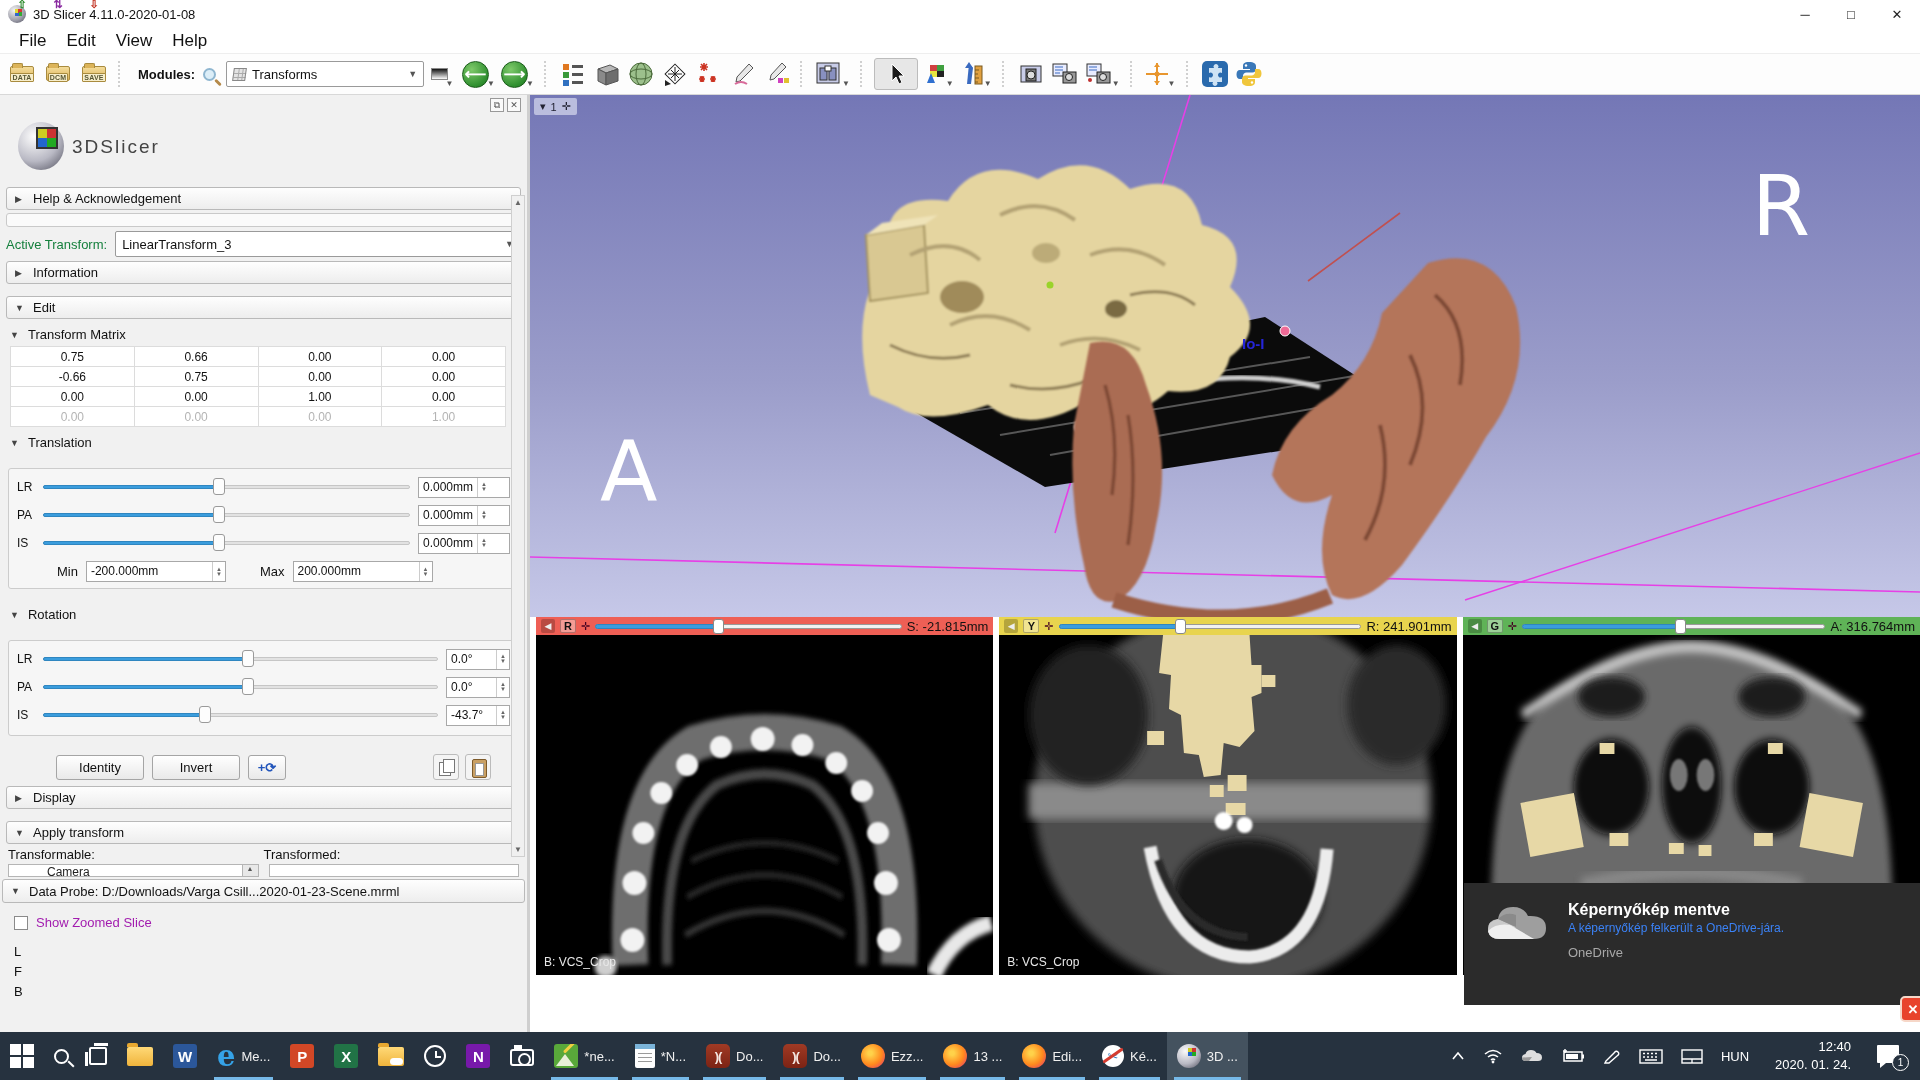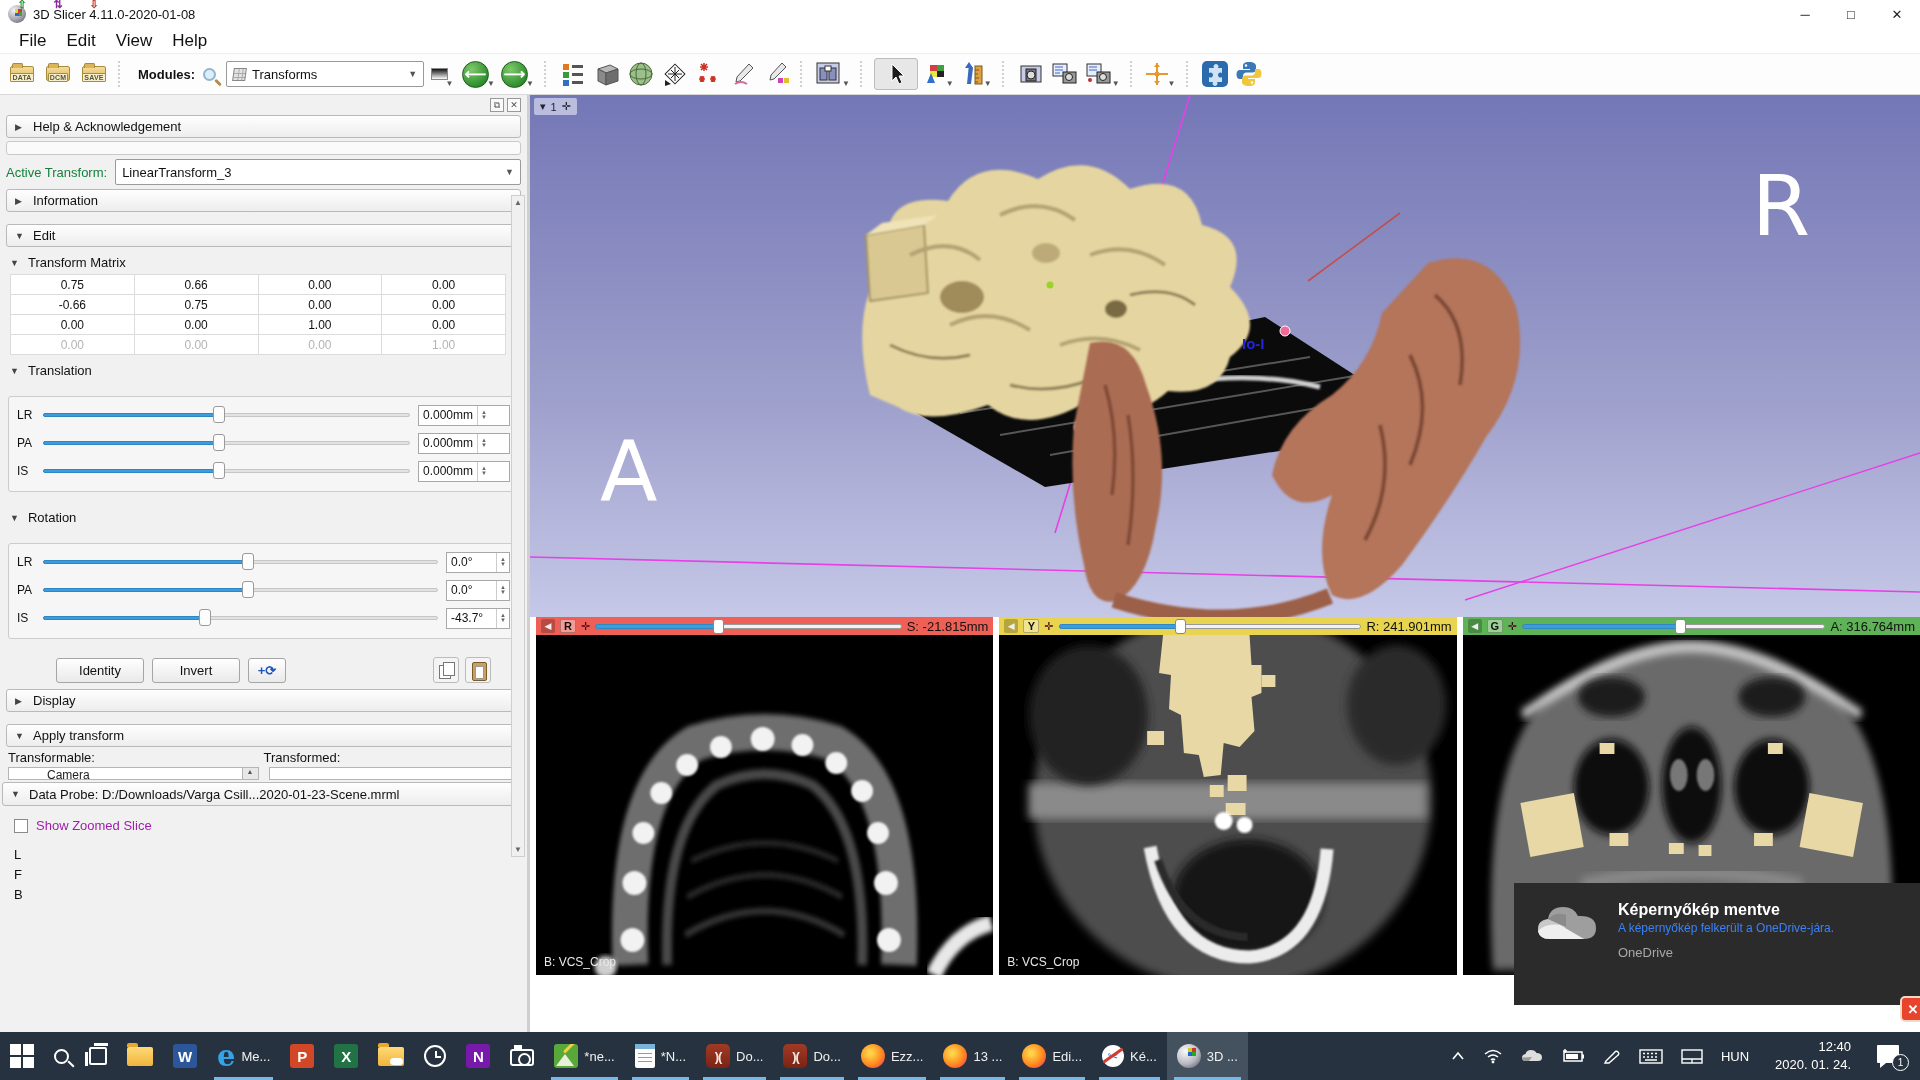--- a/index.html
+++ b/index.html
@@ -176,21 +176,21 @@
   .sb-slider .fill { position:absolute; left:0; top:5px; height:5px; background:#3b9ddd;
     border:1px solid #2f86c0; border-radius:3px;}
   .sb-slider .handle { position:absolute; top:0; width:11px; height:15px; background:#fff;
     border:1px solid #888; border-radius:3px;}
   .sb-val { font-size:13px; color:#111; white-space:nowrap; }
   .sliceimg { flex:1; background:#000; position:relative; overflow:hidden; }
   .sliceimg svg { position:absolute; left:0; top:0; width:100%; height:100%; }
   .corner { position:absolute; left:8px; bottom:6px; color:#e8e8e8; font-size:12px; }
 
   
-  .toast { position:absolute; right:0; bottom:75px; width:406px; height:122px; background:#2b2b2b;
+  .toast { position:absolute; right:0; bottom:75px; width:456px; height:122px; background:#2b2b2b;
     display:flex; padding:18px 14px 0 22px; gap:20px; z-index:40; }
   .toast .cloud { flex:0 0 62px; }
   .toast .t-title { font-size:16px; font-weight:bold; color:#fff; margin-bottom:2px;}
   .toast .t-body { font-size:12px; color:#3b82f6; line-height:1.3; width:330px;}
   .toast .t-src { font-size:13px; color:#a8a8a8; margin-top:8px;}
   .toast-close { position:absolute; right:-6px; bottom:58px; width:26px; height:26px; background:#e8432c;
     border:2px solid #f6d7c8; border-radius:5px; color:#fff; font-size:13px; font-weight:bold;
     display:flex; align-items:center; justify-content:center; z-index:41; }
 
   
@@ -455,20 +455,28 @@
     </div>
   </div>
 
   <div class="main">
 
     <div class="panel">
       <div class="ptop">
         <div class="mini-ico">⧉</div>
         <div class="mini-ico">✕</div>
       </div>
+      <div class="logo-row">
+        <div class="slicer-logo">
+          <div class="wing"></div>
+            <div class="sphere"></div>
+            <div class="cut"></div>
+        </div>
+        <div class="logo-text">3DSlicer</div>
+      </div>
 
       <div class="cbar">
         <span class="arr">▶</span>
         <span>Help &amp; Acknowledgement</span>
       </div>
       <div class="emptybar"></div>
 
       <div class="formrow">
         <span class="flabel">Active Transform:</span>
         <div class="combo">
@@ -558,20 +566,38 @@
         <div class="srow">
           <span class="saxis">IS</span>
           <div class="slider">
             <div class="track"></div>
               <div class="fill" style="width:48%"></div>
               <div class="handle" style="left:calc(48% - 6px)"></div>
           </div>
           <div class="spin" style="width:92px">
             <span class="val">0.000mm</span>
             <div class="arrows">
+                <span>▲</span>
+                <span>▼</span>
+              </div>
+          </div>
+        </div>
+        <div class="minmax">
+          <span class="mlabel">Min</span>
+          <div class="spin" style="width:140px">
+            <span class="val">-200.000mm</span>
+            <div class="arrows" style="margin-left:auto">
+                <span>▲</span>
+                <span>▼</span>
+              </div>
+          </div>
+          <span class="mlabel" style="margin-left:26px">Max</span>
+          <div class="spin" style="width:140px">
+            <span class="val">200.000mm</span>
+            <div class="arrows" style="margin-left:auto">
                 <span>▲</span>
                 <span>▼</span>
               </div>
           </div>
         </div>
       </div>
 
       <div class="subhead" style="margin-top:12px">
         <span class="arr">▼</span>
         <span>Rotation</span>

